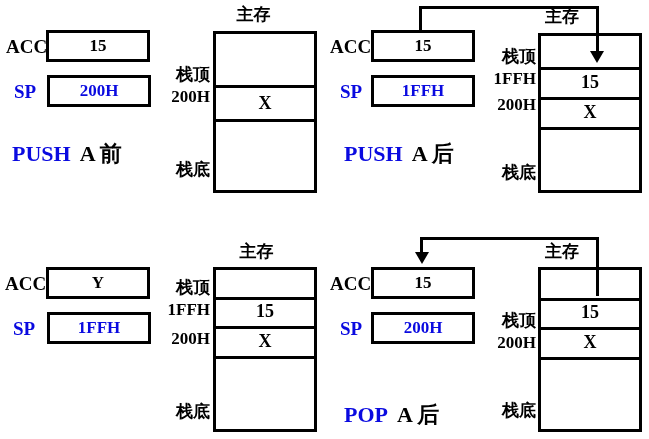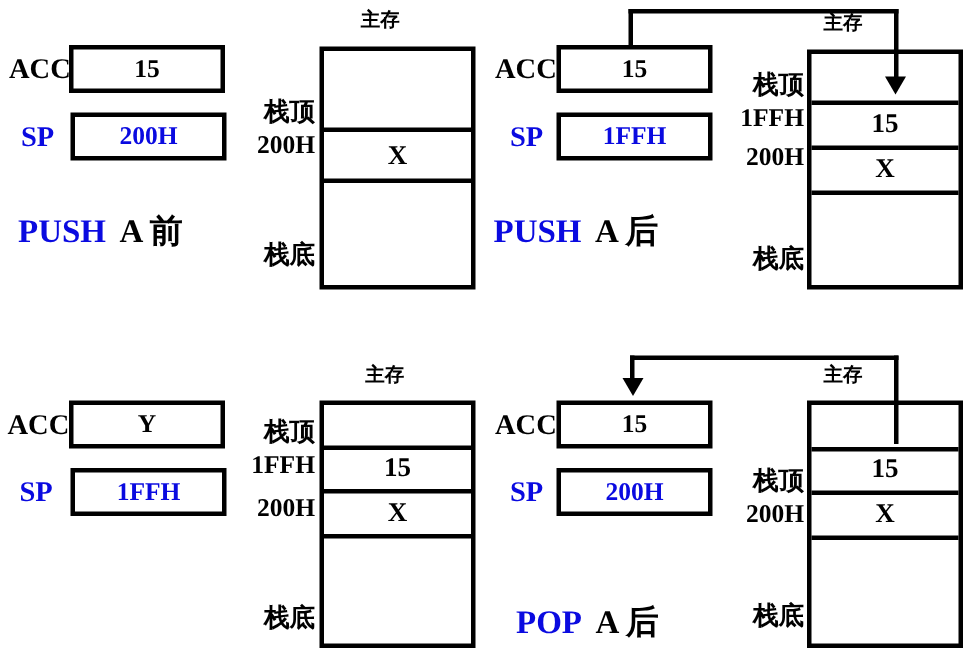--- a/index.html
+++ b/index.html
@@ -6,21 +6,21 @@
   html,body { background:#ffffff; }
   body { font-family:"Liberation Serif","DejaVu Serif",serif; }
   .stage { position:relative; width:649px; height:439px; background:#fff; overflow:hidden; }
   .panel { position:absolute; left:0; top:0; width:649px; height:439px; pointer-events:none; }
   .reg-label { position:absolute; font-weight:bold; font-size:19px; color:#000; line-height:1; white-space:nowrap; }
   .reg-box { position:absolute; border:3px solid #000; display:flex; align-items:center; justify-content:center;
              font-weight:bold; font-size:17px; color:#000; background:transparent; }
   .blue { color:var(--blue,#0a0ae0); }
   .caption { position:absolute; font-weight:bold; font-size:22px; line-height:1; white-space:nowrap; color:#000; }
   .caption .op { color:var(--blue,#0a0ae0); margin-right:9px; }
-  .mem-title { position:absolute; text-align:center; font-weight:bold; font-size:13px; color:#000; line-height:1; }
+  .mem-title { position:absolute; text-align:center; font-weight:bold; font-size:17px; color:#000; line-height:1; }
   .mem-box { position:absolute; border:3px solid #000; background:transparent; }
   .hline { position:absolute; left:0; width:100%; height:3px; background:#000; }
   .cell { position:absolute; left:0; width:100%; text-align:center; font-weight:bold; font-size:18px; line-height:1; color:#000; }
   .side { position:absolute; text-align:right; font-weight:bold; font-size:17px; line-height:1; white-space:nowrap; color:#000; }
   .aline { position:absolute; background:#000; }
   .ahead { position:absolute; width:0; height:0; border-left:7px solid transparent; border-right:7px solid transparent;
            border-top:12px solid #000; }
   .watermark { position:absolute; left:438px; top:411px; font-family:"Liberation Sans","DejaVu Sans",sans-serif;
                font-size:17px; color:var(--wm,#b4b4b4); white-space:nowrap; }
 </style>
@@ -55,21 +55,21 @@
 
   <div class="panel">
     <div class="reg-label" style="left:330px;top:37px">ACC</div>
     <div class="reg-box" style="left:371px;top:30px;width:104px;height:32px">
       <span>15</span>
     </div>
     <div class="reg-label blue" style="left:340px;top:82px">SP</div>
     <div class="reg-box" style="left:371px;top:75px;width:104px;height:32px">
       <span class="blue">1FFH</span>
     </div>
-    <div class="caption" style="left:329px;top:143px">
+    <div class="caption" style="left:344px;top:143px">
       <span class="op">PUSH</span><span>A 后</span>
     </div>
     <div class="mem-title" style="left:520px;top:8px;width:84px">主存</div>
     <div class="mem-box" style="left:538px;top:33px;width:104px;height:160px">
       <div class="hline" style="top:31px"></div>
       <div class="hline" style="top:61px"></div>
       <div class="hline" style="top:91px"></div>
       <div class="cell" style="top:37px">15</div>
       <div class="cell" style="top:67px">X</div>
     </div>

